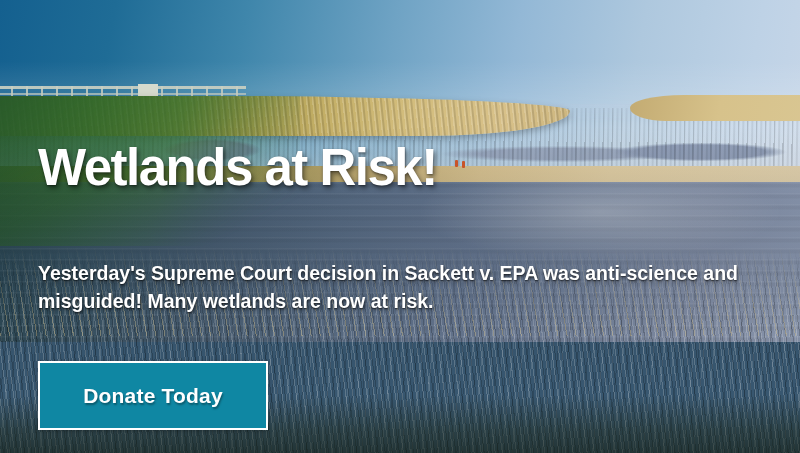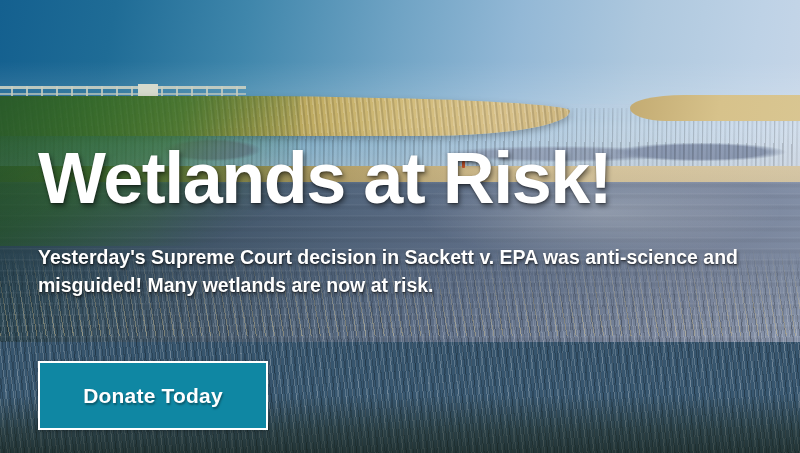--- a/index.html
+++ b/index.html
@@ -308,33 +308,33 @@
     position: absolute;
     left: 0; top: 0;
     width: 800px; height: 453px;
   }
 
   #headline {
     position: absolute;
     left: 38px;
     top: 142px;
     margin: 0;
-    font-size: 72px;
+    font-size: 51px;
     line-height: 1;
     font-weight: 700;
     letter-spacing: -1.5px;
     color: #ffffff;
     text-shadow: 2px 3px 5px rgba(0,0,0,.45), 0 1px 2px rgba(0,0,0,.35);
     white-space: nowrap;
   }
 
   #subtitle {
     position: absolute;
     left: 38px;
-    top: 244px;
+    top: 260px;
     width: 745px;
     margin: 0;
     font-size: 19.5px;
     line-height: 1.42;
     font-weight: 700;
     color: #ffffff;
     text-shadow: 1px 2px 3px rgba(0,0,0,.5), 0 1px 1px rgba(0,0,0,.4);
   }
 
   #donate-button {

